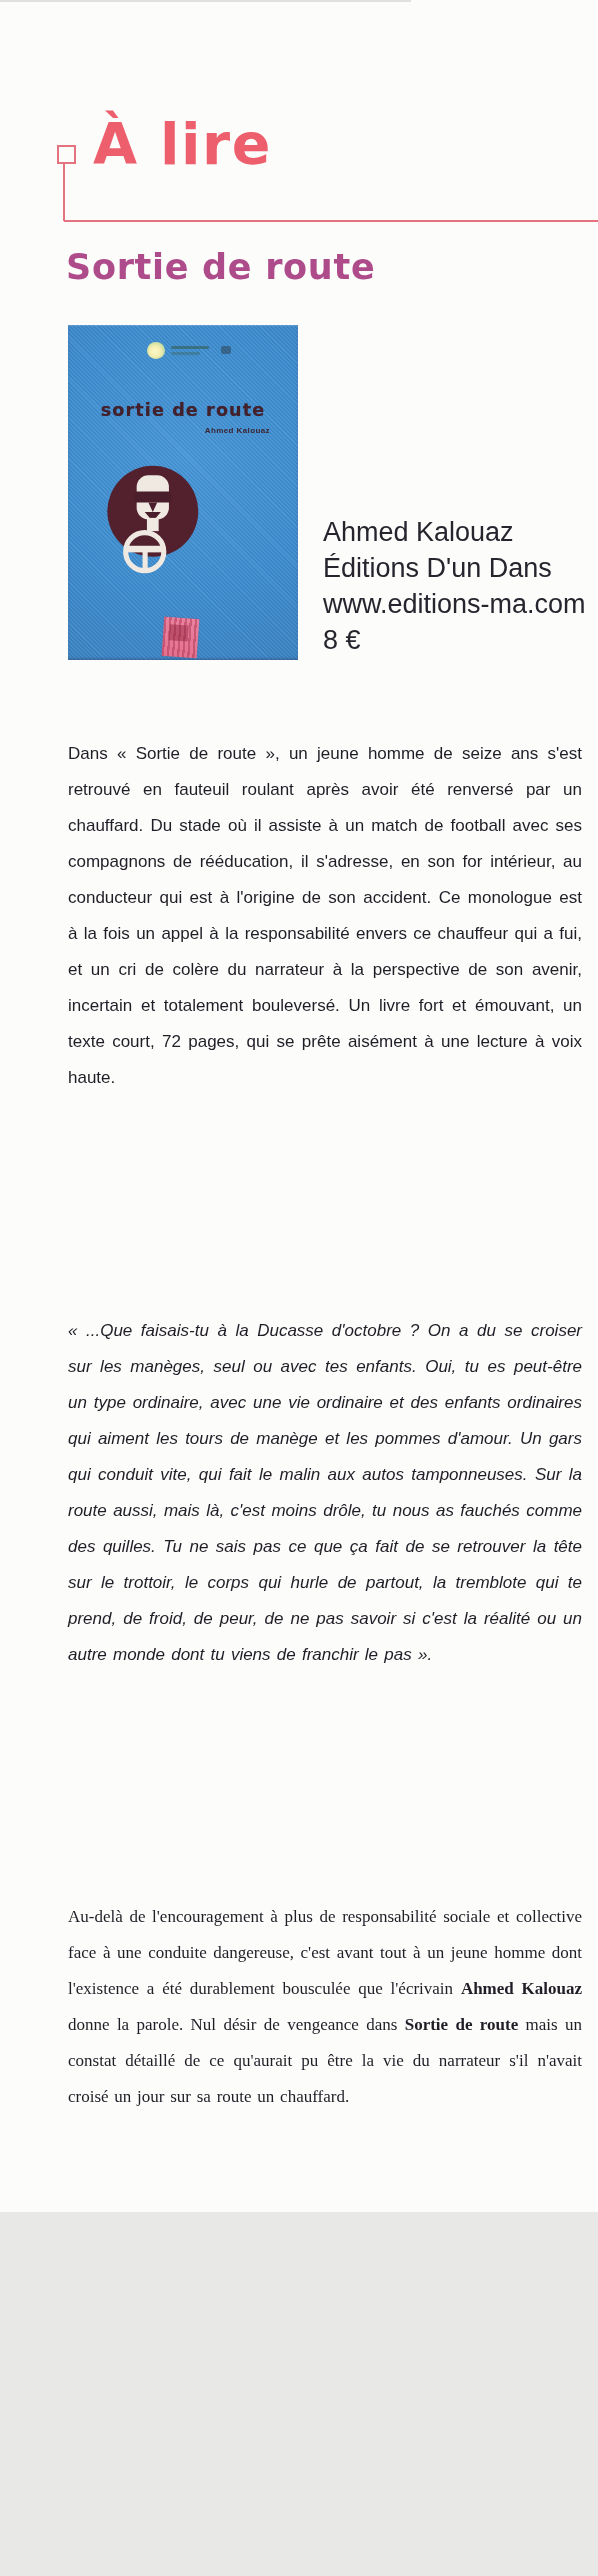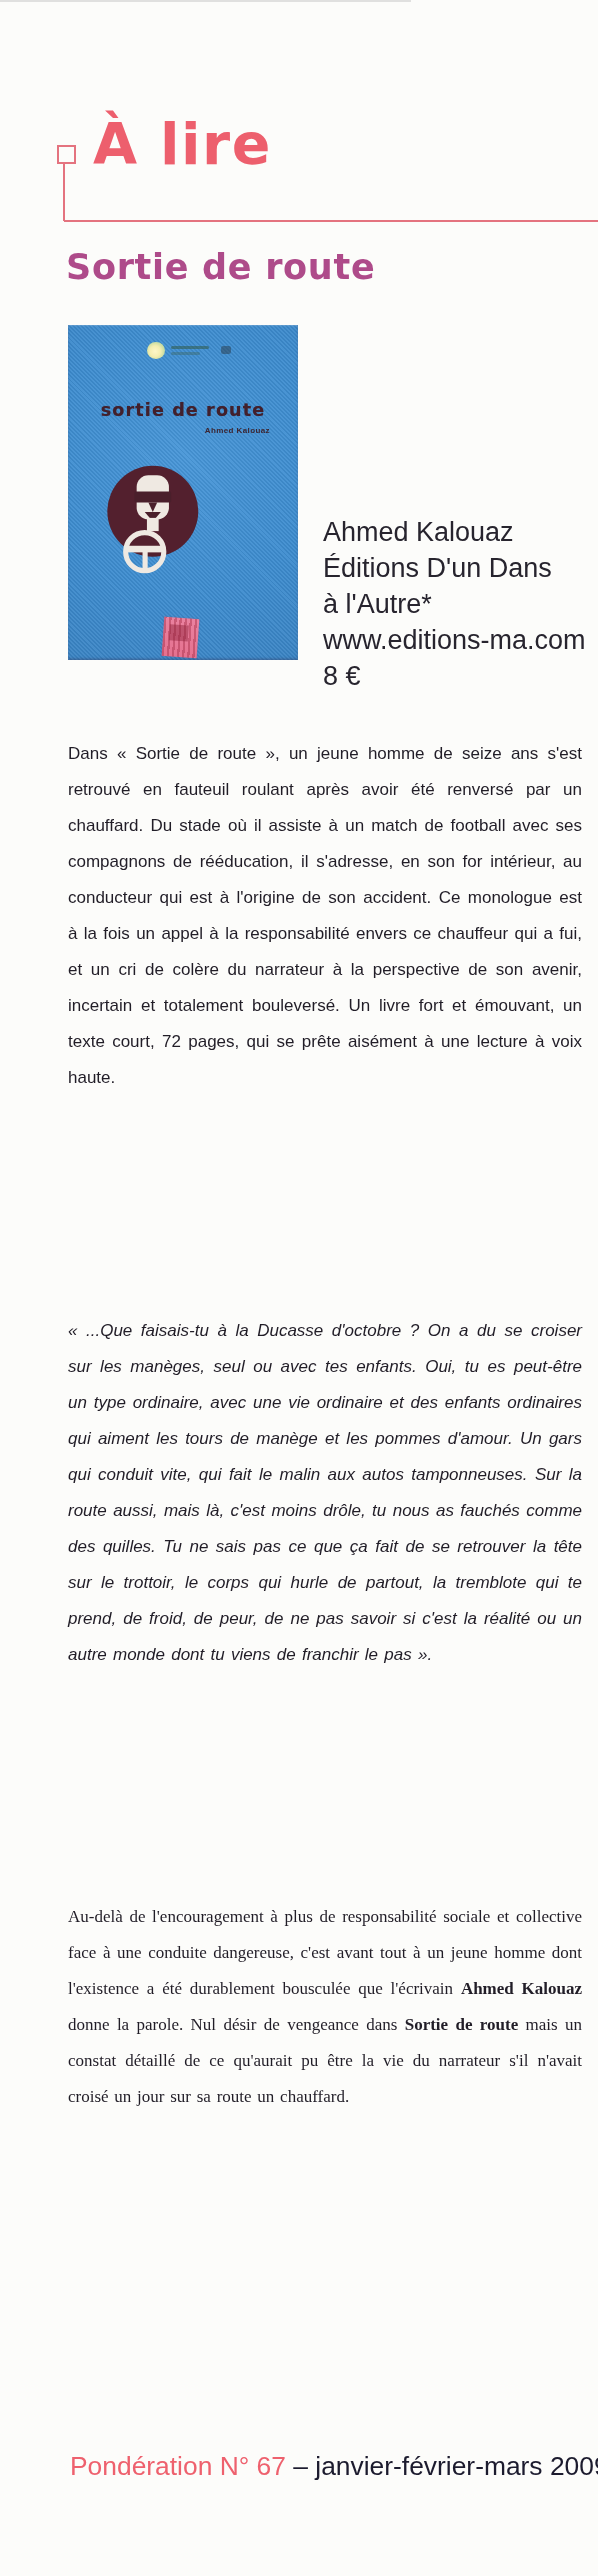--- a/index.html
+++ b/index.html
@@ -1,18 +1,18 @@
 <!DOCTYPE html>
 <html lang="fr" style="font-size:11.8px"><head>
 <meta charset="utf-8">
 <style>
   html,body{margin:0;padding:0;background:#e8e8e6;}
   .page{
     position:relative;
-    width:599px;height:2576px;
+    width:599px;height:2212px;
     margin:0 auto;
     background:#fcfcfa;
     overflow:hidden;
     font-family:"Liberation Sans",sans-serif;
     color:#211d27;
   }
   .scan-edge{position:absolute;left:0;top:0;width:411px;height:1.5px;background:#c9c9c9;opacity:.55;}
 
   
   .hdr-square{position:absolute;left:57px;top:145px;width:15.4px;height:14.7px;border:2.2px solid #e4737f;background:#fcfcfa;}
@@ -132,21 +132,20 @@
       <rect x="58" y="122" width="7" height="26" fill="#efe9e2"></rect>
     </svg>
     <div class="stamp">
       <div class="stamp-mark"></div>
     </div>
   </div>
 
   <div class="info">
     <div>Ahmed Kalouaz</div>
     <div>Éditions D'un Dans</div>
-    <div>à l'Autre*</div>
     <div>www.editions-ma.com</div>
     <div>8 €</div>
   </div>
 
   <div class="body-par p1">Dans « Sortie de route », un jeune homme de seize ans s'est retrouvé en fauteuil roulant après avoir été renversé par un chauffard. Du stade où il assiste à un match de football avec ses compagnons de rééducation, il s'adresse, en son for intérieur, au conducteur qui est à l'origine de son accident. Ce monologue est à la fois un appel à la responsabilité envers ce chauffeur qui a fui, et un cri de colère du narrateur à la perspective de son avenir, incertain et totalement bouleversé. Un livre fort et émouvant, un texte court, 72 pages, qui se prête aisément à une lecture à voix haute.</div>
 
   <div class="body-par quote">« ...Que faisais-tu à la Ducasse d'octobre ? On a du se croiser sur les manèges, seul ou avec tes enfants. Oui, tu es peut-être un type ordinaire, avec une vie ordinaire et des enfants ordinaires qui aiment les tours de manège et les pommes d'amour. Un gars qui conduit vite, qui fait le malin aux autos tamponneuses. Sur la route aussi, mais là, c'est moins drôle, tu nous as fauchés comme des quilles. Tu ne sais pas ce que ça fait de se retrouver la tête sur le trottoir, le corps qui hurle de partout, la tremblote qui te prend, de froid, de peur, de ne pas savoir si c'est la réalité ou un autre monde dont tu viens de franchir le pas ».</div>
 
   <div class="body-par p3"><span>Au-delà de l'encouragement à plus de responsabilité sociale et collective face à une conduite dangereuse, c'est avant tout à un jeune homme dont l'existence a été durablement bousculée que l'écrivain </span><span class="bold">Ahmed Kalouaz</span><span> donne la parole. Nul désir de vengeance dans </span><span class="bold">Sortie de route</span><span> mais un constat détaillé de ce qu'aurait pu être la vie du narrateur s'il n'avait croisé un jour sur sa route un chauffard.</span></div>
 

